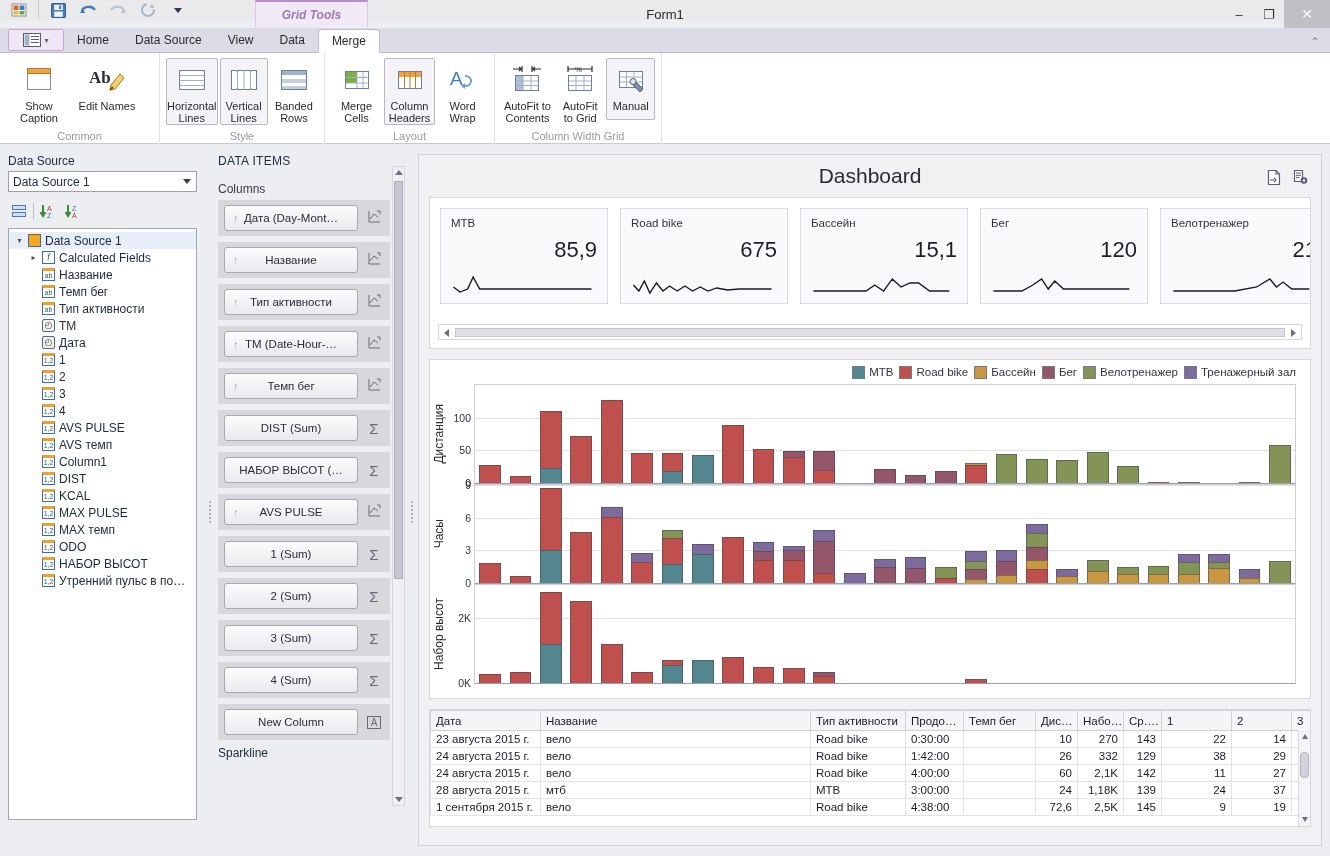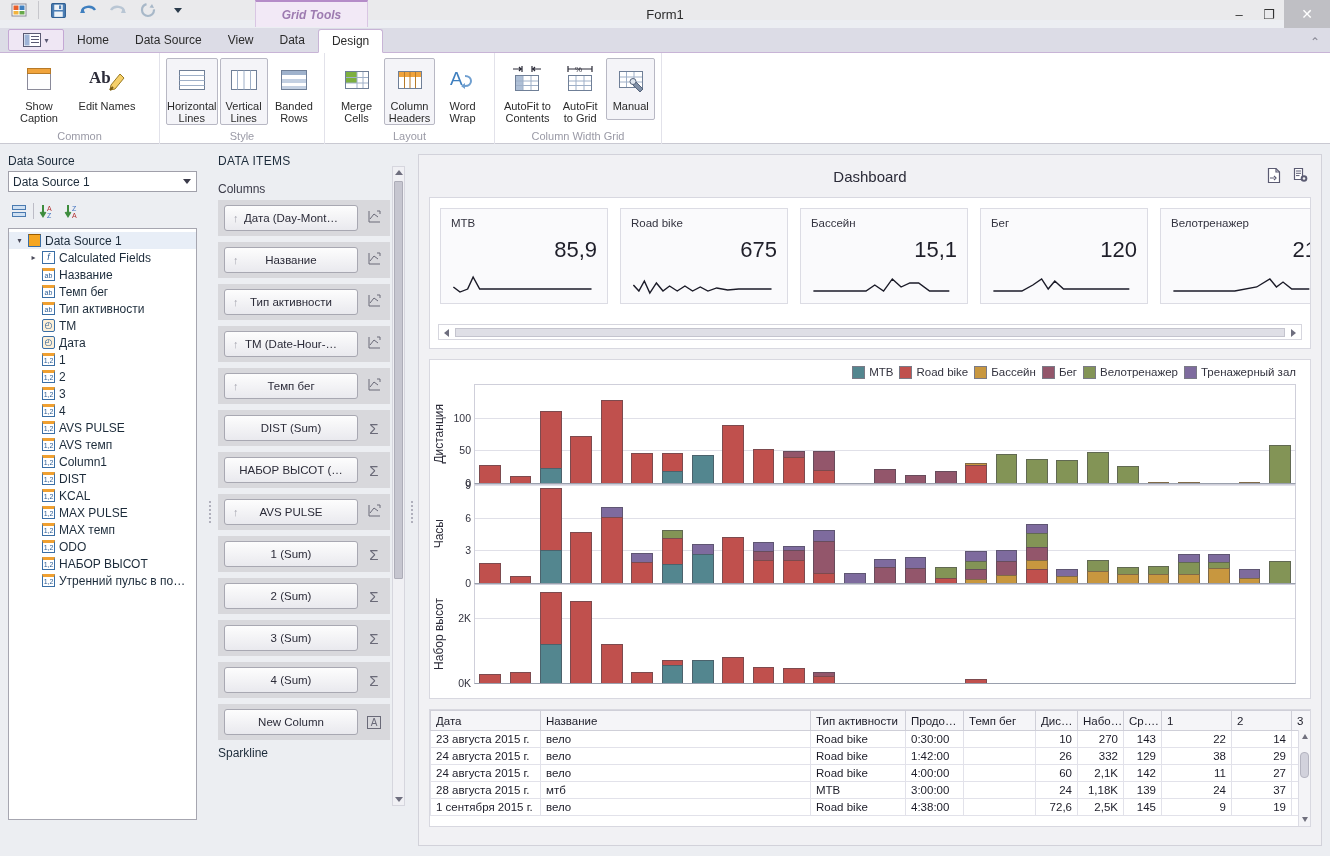--- a/index.html
+++ b/index.html
@@ -92,21 +92,21 @@
   .di-ic.box { font-size:11px; }
   #di-scroll { position:absolute; left:392px; top:22px; width:13px; height:640px;
                background:#f0f0f4; border:1px solid #d6d6de; }
   #di-thumb { position:absolute; left:1px; top:14px; width:9px; height:398px;
               background:#c6c6d0; border:1px solid #adadb8; border-radius:1px; }
   .sb-arrow { position:absolute; left:2px; width:0;height:0; }
   
   #dash { position:absolute; left:418px; top:10px; width:904px; height:692px;
           background:#f1f1f4; border:1px solid #d2d2da; }
   #dash-title { height:42px; display:flex; align-items:center; justify-content:center;
-                font-size:15px; color:#2b2b38; position:relative; }
+                font-size:21px; color:#2b2b38; position:relative; }
   #dash-title .acts { position:absolute; right:12px; top:12px; display:flex; gap:10px; color:#5b5b72; }
   .card { background:#fff; border:1px solid #d8d8e0; margin:0 10px 10px 10px; }
   .card-hd { height:26px; background:#edeef1; border-bottom:1px solid #dcdce4;
              display:flex; align-items:center; padding:0 8px; font-size:11.5px; font-weight:bold;
              color:#24242e; position:relative; }
   .card-hd .acts { position:absolute; right:8px; top:5px; display:flex; gap:8px; color:#5b5b72; }
   
   #kpi-body { height:120px; display:flex; gap:12px; padding:10px 0 0 10px; overflow:hidden; }
   .kpi { width:168px; height:96px; background:#fafafc; border:1px solid #dcdce4;
          padding:8px 10px; position:relative; flex:none; }
@@ -224,21 +224,21 @@
         <line x1="8" y1="3.5" x2="16" y2="3.5" stroke="#5a5a72"></line>
         <line x1="8" y1="6.5" x2="16" y2="6.5" stroke="#5a5a72"></line>
         <line x1="8" y1="9.5" x2="16" y2="9.5" stroke="#5a5a72"></line>
       </svg>
     <span style="font-size:8px;color:#5a5a72;">▾</span>
   </div>
   <div class="rtab">Home</div>
   <div class="rtab">Data Source</div>
   <div class="rtab">View</div>
   <div class="rtab">Data</div>
-  <div class="rtab active">Design</div>
+  <div class="rtab active">Merge</div>
   <div id="ribbon-collapse">⌃</div>
 </div>
 
 <div id="ribbon">
 
   <div class="rgroup" style="width:160px;">
     <div class="rgroup-items">
       <div class="rbtn">
         <span class="glyph">
           <svg width="34" height="30" viewBox="0 0 34 30">

